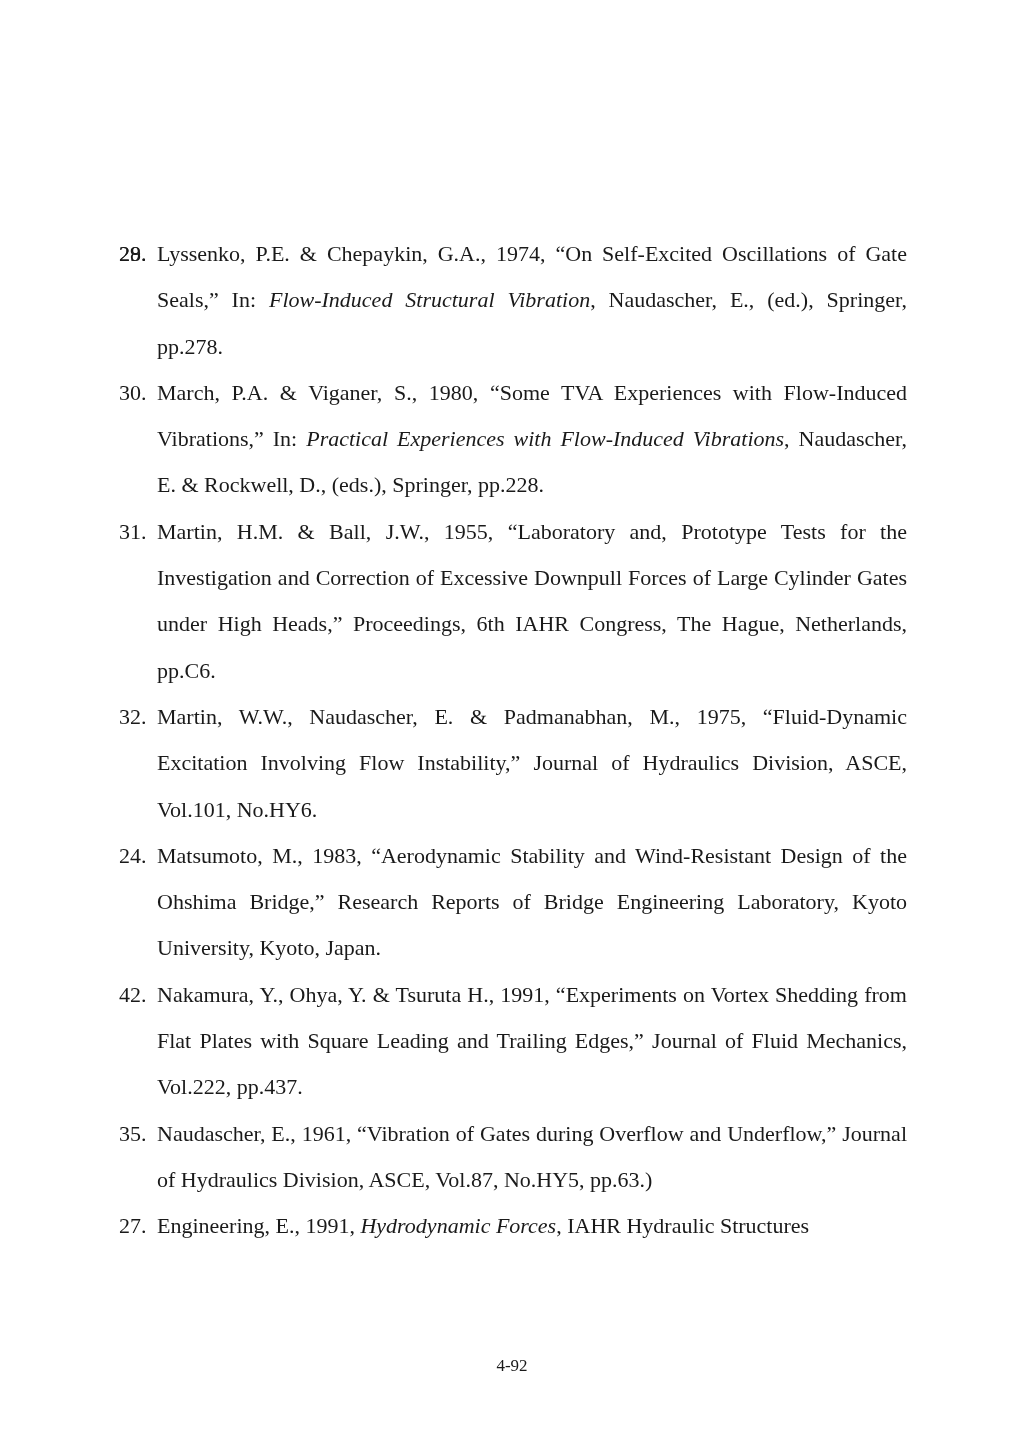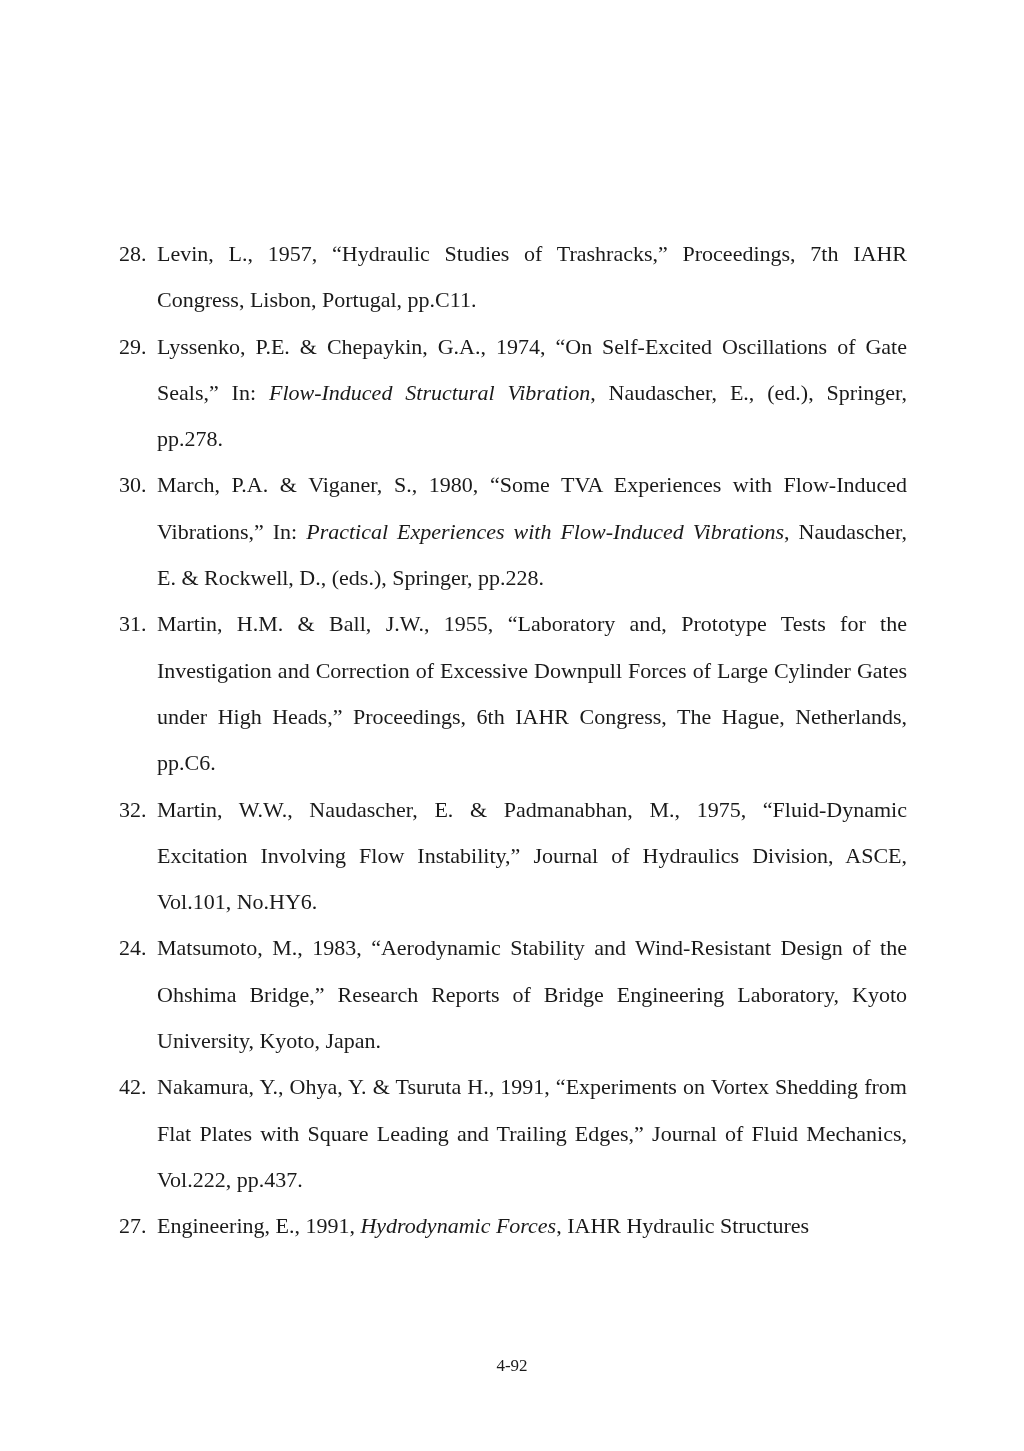--- a/index.html
+++ b/index.html
@@ -8,22 +8,23 @@
     .refs { position: absolute; left: 116px; top: 228px; width: 788px; margin: 3px; padding: 0; list-style: none; }
     .ref { position: relative; padding-left: 38px; font-size: 22px; line-height: 46.3px; text-align: justify; }
     .ref .num { position: absolute; left: 0; top: 0; width: 34px; }
     .ref i { font-style: italic; }
     .page-num { position: absolute; left: 0; width: 1024px; top: 1356px; text-align: center; font-size: 17px; }
   </style>
 </head>
 <body>
 
 <ol class="refs" id="refs">
-    <li class="ref"><span class="num">28.</span><span>Levin, L., 1957, “Hydraulic Studies of Trashracks,” Proceedings, 7th IAHR Congress, Lisbon, Portugal, pp.C11.</span></li>
+    <li class="ref"><span class="num">28.</span></li>
     <li class="ref"><span class="num">29.</span><span>Lyssenko, P.E. &amp; Chepaykin, G.A., 1974, “On Self-Excited Oscillations of Gate Seals,” In: </span><i>Flow-Induced Structural Vibration</i><span>, Naudascher, E., (ed.), Springer, pp.278.</span></li>
     <li class="ref"><span class="num">30.</span><span>March, P.A. &amp; Viganer, S., 1980, “Some TVA Experiences with Flow-Induced Vibrations,” In: </span><i>Practical Experiences with Flow-Induced Vibrations</i><span>, Naudascher, E. &amp; Rockwell, D., (eds.), Springer, pp.228.</span></li>
     <li class="ref"><span class="num">31.</span><span>Martin, H.M. &amp; Ball, J.W., 1955, “Laboratory and, Prototype Tests for the Investigation and Correction of Excessive Downpull Forces of Large Cylinder Gates under High Heads,” Proceedings, 6th IAHR Congress, The Hague, Netherlands, pp.C6.</span></li>
     <li class="ref"><span class="num">32.</span><span>Martin, W.W., Naudascher, E. &amp; Padmanabhan, M., 1975, “Fluid-Dynamic Excitation Involving Flow Instability,” Journal of Hydraulics Division, ASCE, Vol.101, No.HY6.</span></li>
     <li class="ref"><span class="num">24.</span><span>Matsumoto, M., 1983, “Aerodynamic Stability and Wind-Resistant Design of the Ohshima Bridge,” Research Reports of Bridge Engineering Laboratory, Kyoto University, Kyoto, Japan.</span></li>
     <li class="ref"><span class="num">42.</span><span>Nakamura, Y., Ohya, Y. &amp; Tsuruta H., 1991, “Experiments on Vortex Shedding from Flat Plates with Square Leading and Trailing Edges,” Journal of Fluid Mechanics, Vol.222, pp.437.</span></li>
+    <li class="ref"><span class="num">35.</span><span>Naudascher, E., 1961, “Vibration of Gates during Overflow and Underflow,” Journal of Hydraulics Division, ASCE, Vol.87, No.HY5, pp.63.)</span></li>
     <li class="ref"><span class="num">27.</span><span>Engineering, E., 1991, </span><i>Hydrodynamic Forces</i><span>, IAHR Hydraulic Structures</span></li>
   </ol>
 <div class="page-num">4-92</div>
 
 </body></html>

